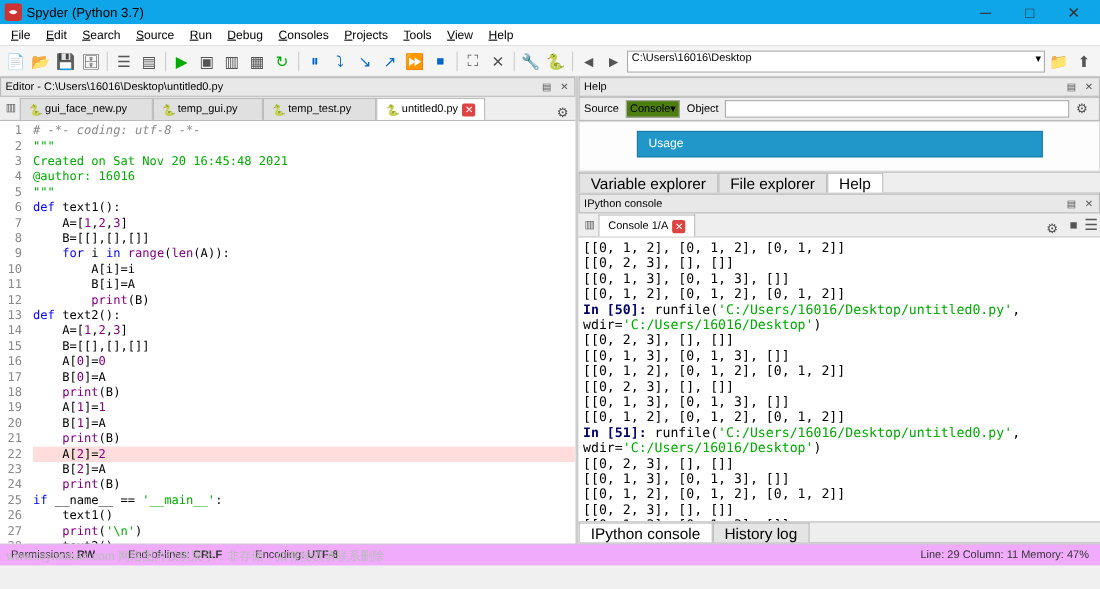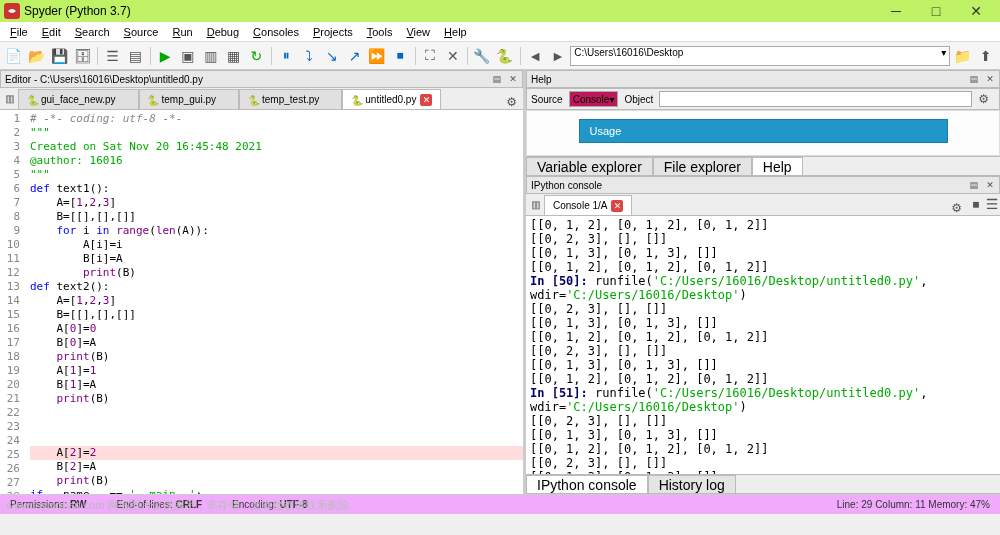--- a/index.html
+++ b/index.html
@@ -1,17 +1,17 @@
 <!DOCTYPE html>
 <html><head>
 <meta charset="utf-8">
 <style>
 * { box-sizing: border-box; margin: 0; padding: 0; }
 body { font-family: "Segoe UI", sans-serif; font-size: 11px; background: #f0f0f0; width: 1000px; height: 535px; overflow: hidden; }
-.titlebar { height: 22px; background: #bef264; display: flex; align-items: center; padding: 0 4px; }
+.titlebar { height: 22px; background: #0ea5e9; display: flex; align-items: center; padding: 0 4px; }
 .titlebar .logo { width: 16px; height: 16px; margin-right: 4px; }
 .titlebar .title { flex: 1; font-size: 12px; }
 .titlebar .winbtn { width: 40px; text-align: center; font-size: 14px; color: #333; }
 .menubar { height: 20px; background: #fff; display: flex; align-items: center; padding: 0 4px; gap: 2px; border-bottom: 1px solid #ddd; }
 .menubar span { padding: 2px 6px; }
 .menubar span u { text-decoration: underline; }
 .toolbar { height: 28px; background: #f5f5f5; display: flex; align-items: center; padding: 0 4px; gap: 2px; border-bottom: 1px solid #ccc; }
 .tbtn { width: 22px; height: 22px; display: flex; align-items: center; justify-content: center; font-size: 14px; color: #555; border: 1px solid transparent; }
 .sep { width: 1px; height: 18px; background: #ccc; margin: 0 2px; }
 .pathbox { flex: 0 0 380px; height: 20px; border: 1px solid #aaa; background: #fff; padding: 0 3px; font-size: 10px; display: flex; align-items: flex-start; }
@@ -28,23 +28,23 @@
 .tab .dot { width: 10px; height: 10px; }
 .gear { margin-left: auto; margin-right: 6px; color: #555; font-size: 12px; }
 .editor { flex: 1; background: #fff; display: flex; font-family: Consolas, monospace; font-size: 11px; overflow: hidden; }
 .gutter { width: 26px; background: #fff; text-align: right; color: #888; padding: 2px 6px 0 0; line-height: 14px; }
 .code { flex: 1; padding: 2px 0 0 4px; line-height: 14px; white-space: pre; }
 .code .c { color: #888; font-style: italic; }
 .code .s { color: #0a0; }
 .code .k { color: #00f; }
 .code .n { color: #800080; }
 .code .fn { color: #000; }
-.hl { background: #fdd; display: inline-block; width: 100%; margin-top: 40px; }
+.hl { background: #fdd; display: inline-block; width: 100%; }
 .helpbar { height: 22px; background: #eee; border: 1px solid #bbb; display: flex; align-items: center; padding: 0 4px; gap: 6px; font-size: 10px; }
-.helpbar .combo { border: 1px solid #aaa; background: #be185d; padding: 1px 3px; height: 16px; display: flex; align-items: center; }
+.helpbar .combo { border: 1px solid #aaa; background: #4d7c0f; padding: 1px 3px; height: 16px; display: flex; align-items: center; }
 .helpbar .objfield { flex: 1; border: 1px solid #aaa; background: #fff; height: 16px; }
 .usage { background: #2196c8; color: #fff; padding: 6px 10px; margin: 8px auto 0; width: 369px; height: 24px; display: flex; align-items: center; border: 1px solid #1a7ba5; }
 .subtabs { height: 20px; background: #eee; display: flex; align-items: flex-end; border-top: 1px solid #bbb; border-bottom: 1px solid #bbb; }
 .subtab { height: 18px; padding: 1px 10px; border: 1px solid #bbb; border-bottom: none; font-size: 14px; background: #e4e4e4; }
 .subtab.active { background: #fff; }
 .console { flex: 1; background: #fff; font-family: Consolas, monospace; font-size: 12px; padding: 2px 4px; line-height: 14px; white-space: pre-wrap; overflow: hidden; }
 .console .pr { color: #006; font-weight: bold; }
 .console .grn { color: #0a0; }
 .statusbar { height: 20px; background: #f0abfc; border-top: 1px solid #ccc; display: flex; align-items: center; font-size: 10px; color: #333; padding: 0 10px; gap: 30px; }
 .statusbar .sp { flex: 1; }

